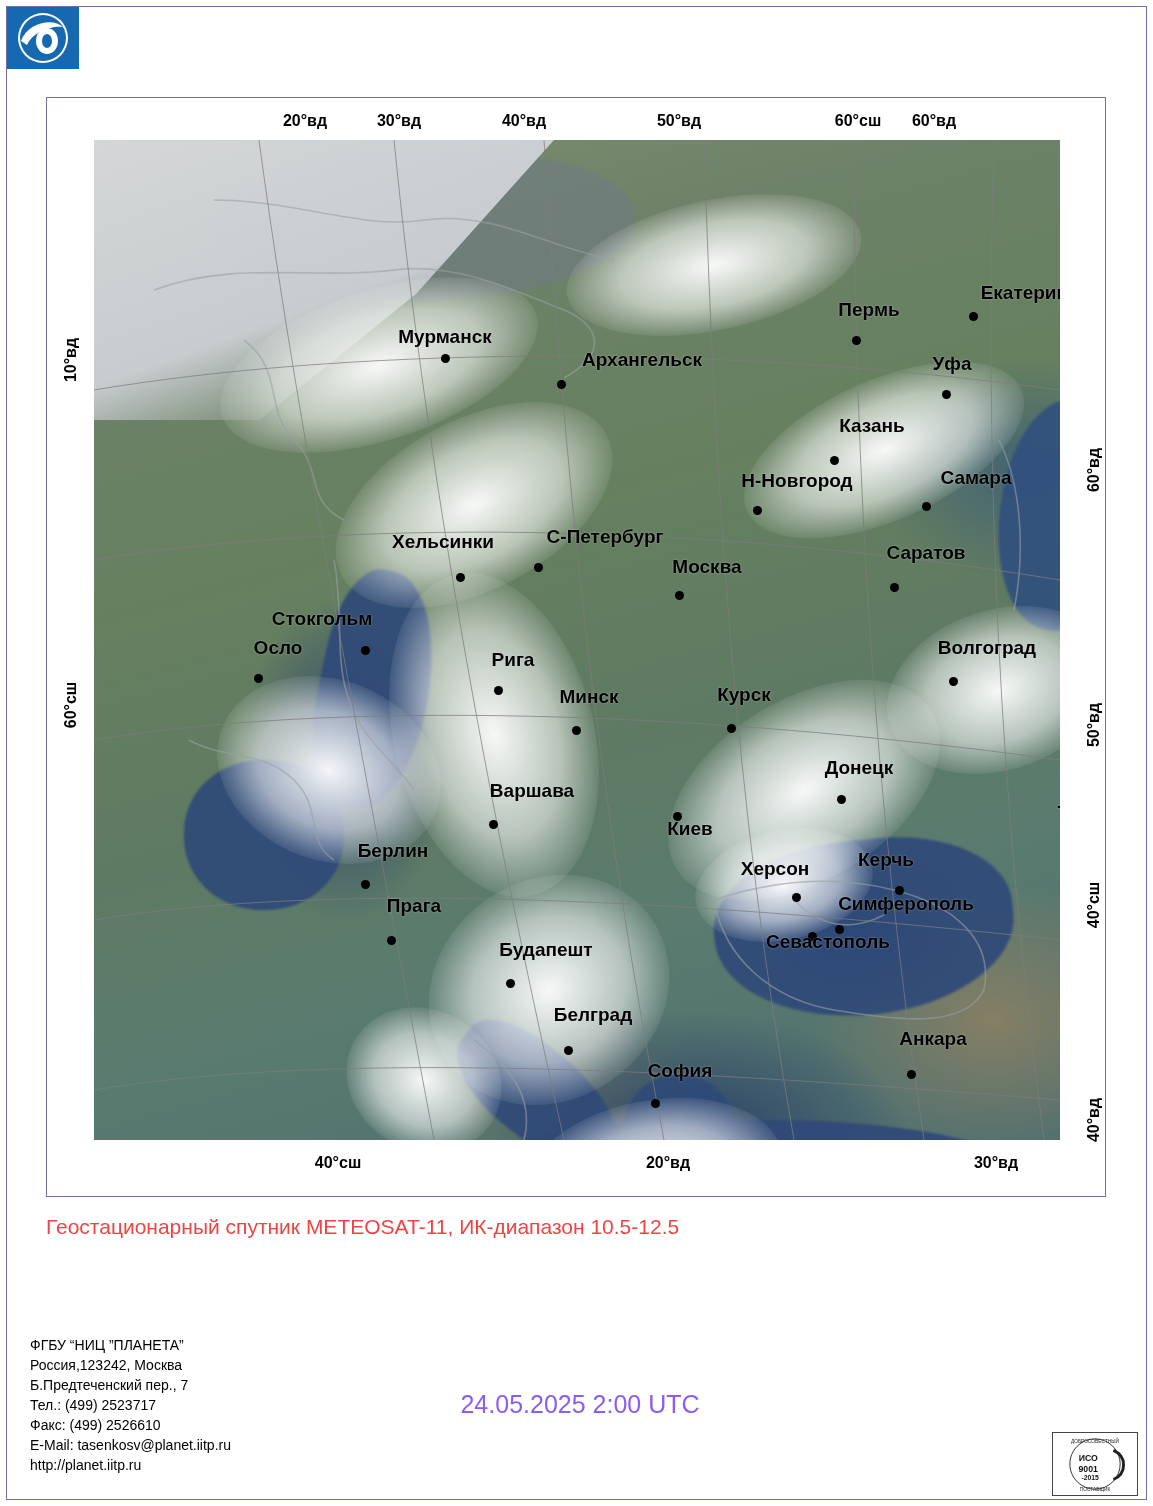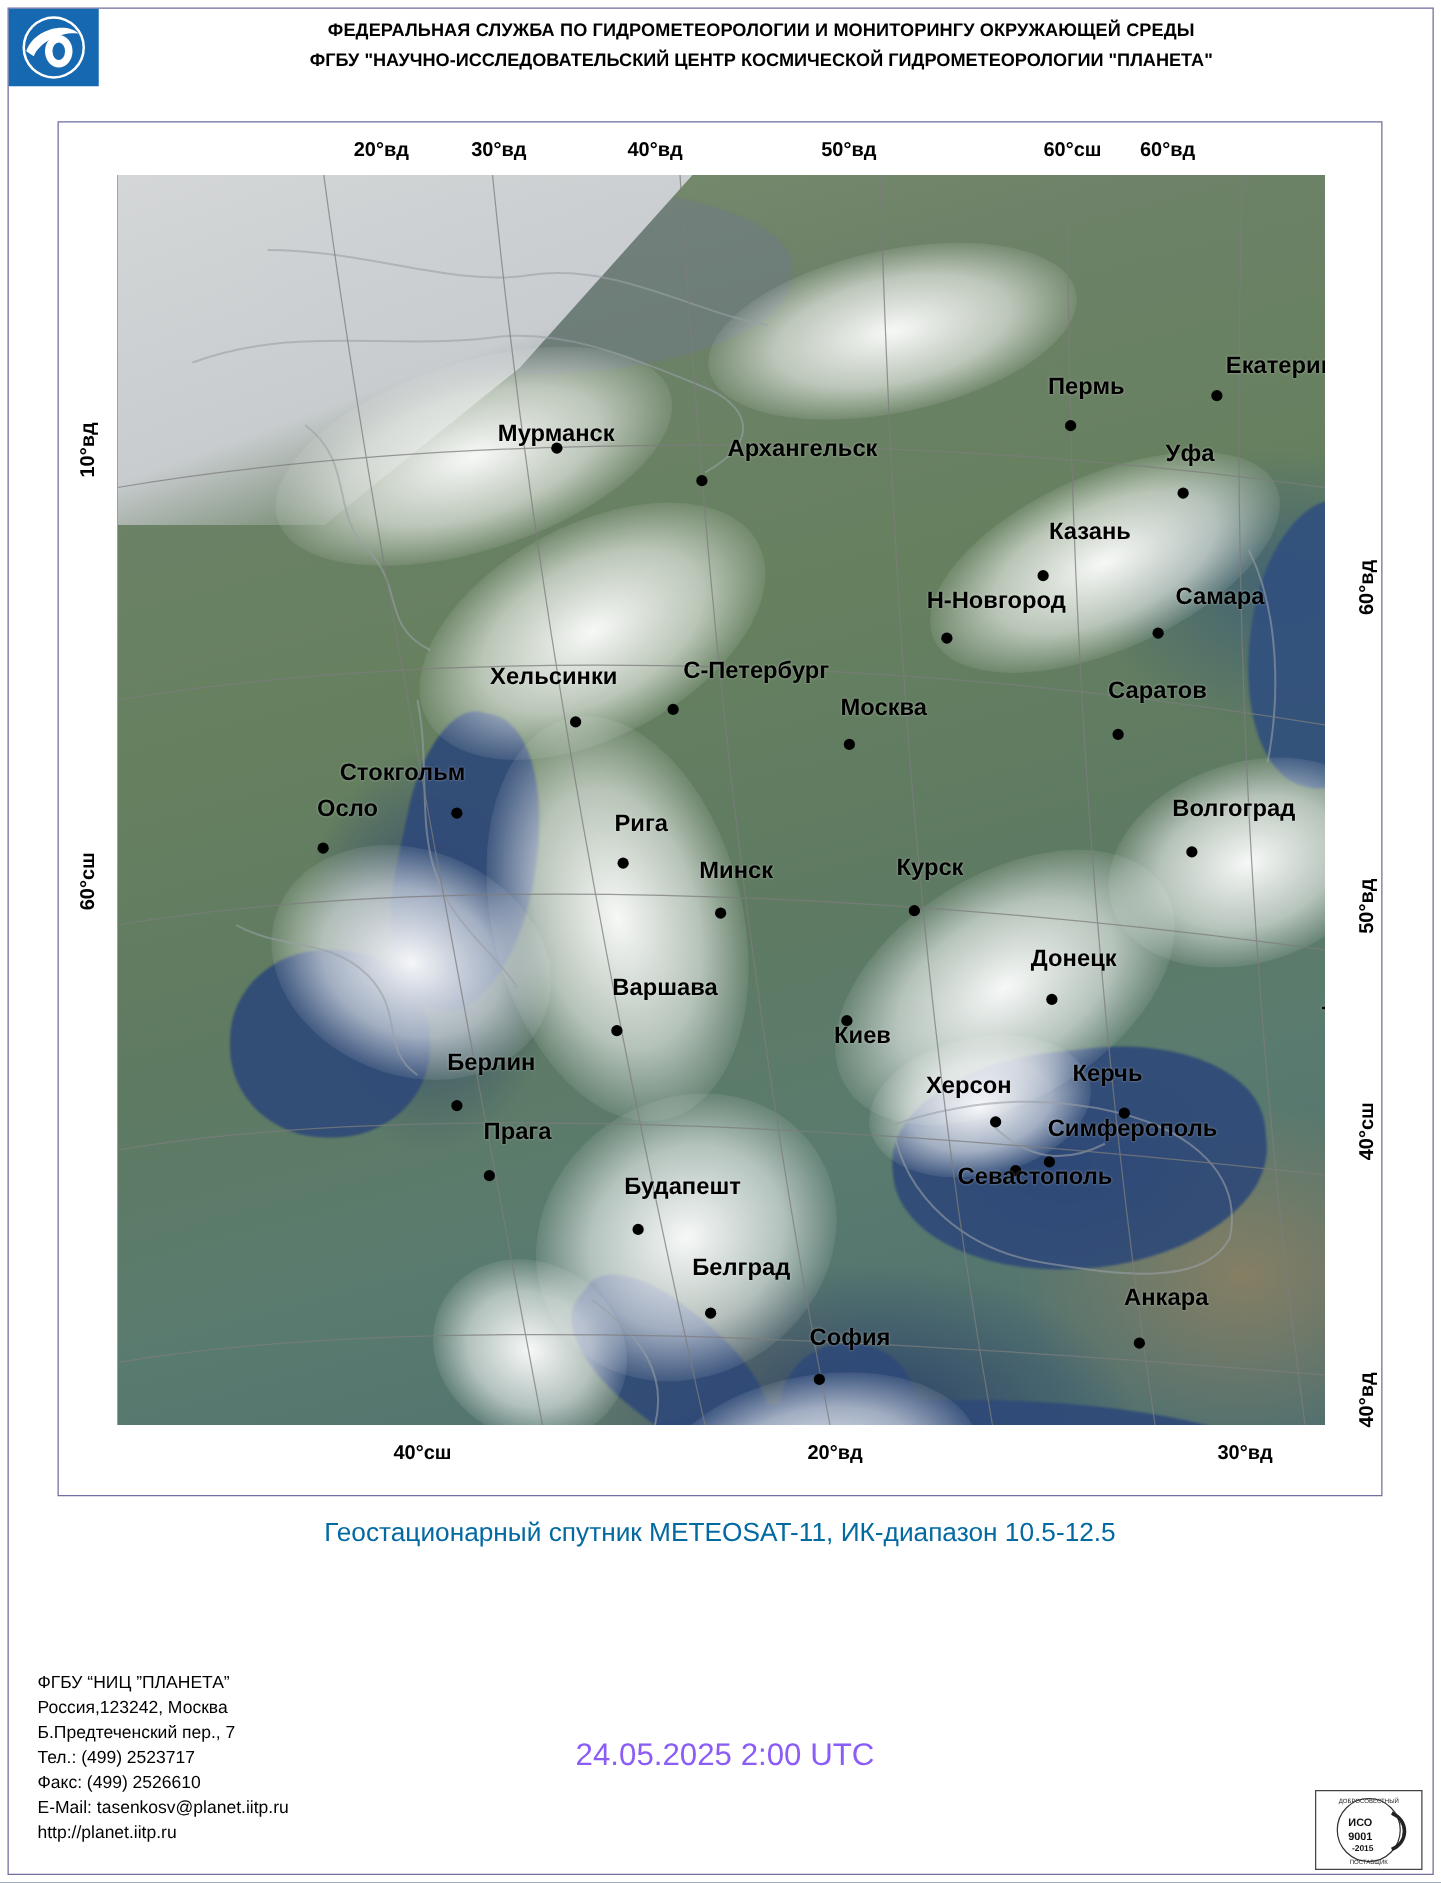--- a/index.html
+++ b/index.html
@@ -147,23 +147,23 @@
   }
   .tick.top, .tick.bottom { transform: translateX(-50%); }
   .tick.left  { transform-origin: 50% 50%; transform: translate(-50%,-50%) rotate(-90deg); }
   .tick.right { transform-origin: 50% 50%; transform: translate(-50%,-50%) rotate(-90deg); }
 
   
   .caption {
     position: absolute;
     left: 46px; top: 1215px;
     width: 1060px;
-    text-align: center;
+    text-align: left;
     font-size: 21px;
-    color: #0369a1;
+    color: #ef4444;
   }
 
   
   .footer-left {
     position: absolute;
     left: 30px; top: 1335px;
     font-size: 14px;
     line-height: 20px;
     color: #000;
   }
@@ -190,24 +190,20 @@
 
 <div class="header">
   <div class="logo">
     <svg width="60" height="54" viewBox="0 0 60 54" aria-hidden="true">
       <circle cx="30" cy="27" r="25" fill="#ffffff"></circle>
       <circle cx="30" cy="27" r="23" fill="#1669b0"></circle>
       <path d="M8 30 C14 12, 40 6, 50 16 C40 14, 20 20, 14 34 Z" fill="#ffffff"></path>
       <ellipse cx="34" cy="30" rx="11" ry="13" fill="#ffffff"></ellipse>
       <ellipse cx="34" cy="30" rx="5" ry="7" fill="#1669b0"></ellipse>
     </svg>
-  </div>
-  <div class="header-lines">
-    <div class="header-line1">ФЕДЕРАЛЬНАЯ СЛУЖБА ПО ГИДРОМЕТЕОРОЛОГИИ И МОНИТОРИНГУ ОКРУЖАЮЩЕЙ СРЕДЫ</div>
-    <div class="header-line2">ФГБУ "НАУЧНО-ИССЛЕДОВАТЕЛЬСКИЙ ЦЕНТР КОСМИЧЕСКОЙ ГИДРОМЕТЕОРОЛОГИИ "ПЛАНЕТА"</div>
   </div>
 </div>
 
 <div class="map-frame">
 
   <div class="map-image">
     <div class="sat-base"></div>
 
     <div class="water w-black-sea"></div>
     <div class="water w-caspian"></div>
@@ -257,21 +253,21 @@
         <path d="M760 0 C760 330 780 660 830 1000"></path>
         <path d="M900 0 C890 330 905 660 950 1000"></path>
         <path d="M0 250 C240 210 600 200 966 250"></path>
         <path d="M0 420 C240 380 600 380 966 440"></path>
         <path d="M0 600 C240 560 600 570 966 620"></path>
         <path d="M0 780 C240 740 600 760 966 800"></path>
         <path d="M0 950 C240 910 600 930 966 960"></path>
       </g>
     </svg>
   <div class="city-dot" style="left: 351px; top: 218px;"></div>
-      <div class="city-label" style="left: 351px; top: 208px; margin-top: 11px;">Мурманск</div>
+      <div class="city-label" style="left: 351px; top: 208px;">Мурманск</div>
       <div class="city-dot" style="left: 467px; top: 244px;"></div>
       <div class="city-label" style="left: 548px; top: 231px;">Архангельск</div>
       <div class="city-dot" style="left: 762px; top: 200px;"></div>
       <div class="city-label" style="left: 775px; top: 181px;">Пермь</div>
       <div class="city-dot" style="left: 879px; top: 176px;"></div>
       <div class="city-label" style="left: 951px; top: 164px;">Екатеринбург</div>
       <div class="city-dot" style="left: 852px; top: 254px;"></div>
       <div class="city-label" style="left: 858px; top: 235px;">Уфа</div>
       <div class="city-dot" style="left: 740px; top: 320px;"></div>
       <div class="city-label" style="left: 757px; top: 297px; margin-left: 21px;">Казань</div>

